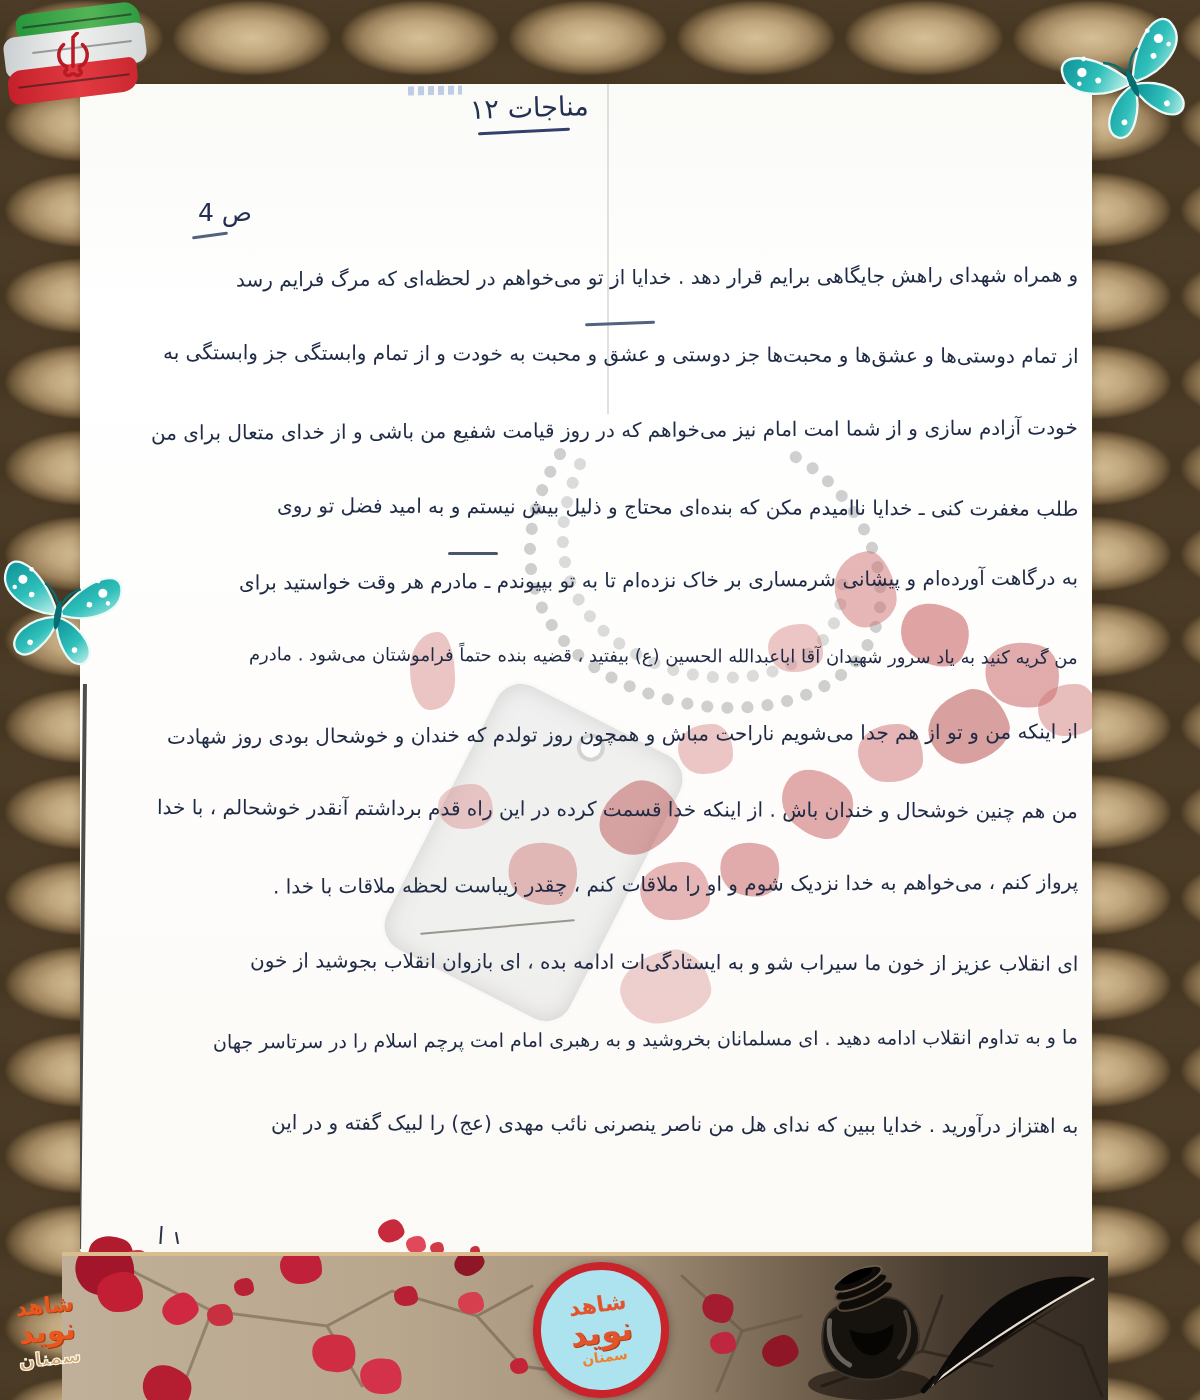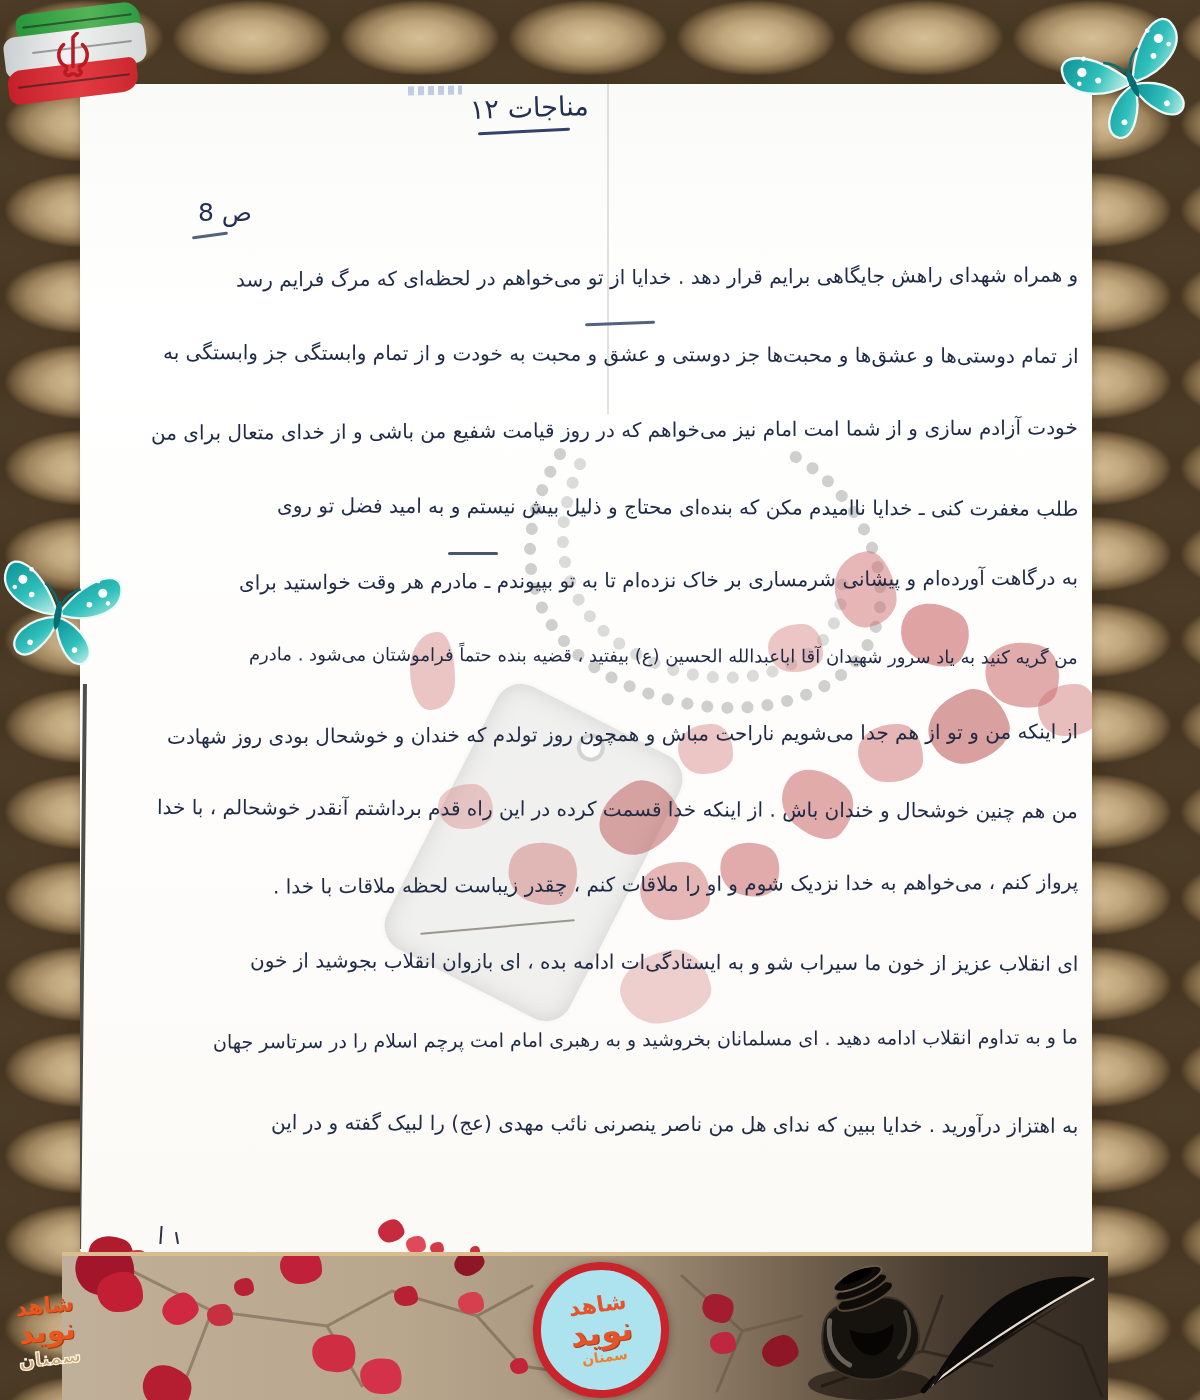--- a/index.html
+++ b/index.html
@@ -127,21 +127,21 @@
       <div class="petal" style="left:40px;top:1166px;width:30px;height:26px;background:#d13a4a"></div>
       <div class="petal" style="left:298px;top:1136px;width:26px;height:22px;background:#c62a3c;transform:rotate(-15deg)"></div>
       <div class="petal" style="left:326px;top:1152px;width:20px;height:17px;background:#e0495a"></div>
       <div class="petal" style="left:350px;top:1158px;width:14px;height:12px;background:#d23a48"></div>
       <div class="petal" style="left:390px;top:1162px;width:10px;height:9px;background:#c92f3e"></div>
     </div>
 
     <div class="txt">
       <div class="heading">مناجات ۱۲</div>
       <div class="uline" style="left:398px;top:46px;width:92px;background:#33406b;transform:rotate(-3deg)"></div>
-      <div class="pagenum">ص 8</div>
+      <div class="pagenum">ص 4</div>
       <div class="uline" style="left:112px;top:150px;width:36px;transform:rotate(-8deg)"></div>
 
       <div class="hl" style="top:181px">و همراه شهدای راهش جایگاهی برایم قرار دهد . خدایا از تو می‌خواهم در لحظه‌ای که مرگ فرایم رسد</div>
       <div class="hl" style="top:258px">از تمام دوستی‌ها و عشق‌ها و محبت‌ها جز دوستی و عشق و محبت به خودت و از تمام وابستگی جز وابستگی به</div>
       <div class="hl" style="top:334px">خودت آزادم سازی و از شما امت امام نیز می‌خواهم که در روز قیامت شفیع من باشی و از خدای متعال برای من</div>
       <div class="hl" style="top:411px">طلب مغفرت کنی ـ خدایا ناامیدم مکن که بنده‌ای محتاج و ذلیل بیش نیستم و به امید فضل تو روی</div>
       <div class="hl" style="top:484px">به درگاهت آورده‌ام و پیشانی شرمساری بر خاک نزده‌ام تا به تو بپیوندم ـ مادرم هر وقت خواستید برای</div>
       <div class="hl" style="top:561px;font-size:18px">من گریه کنید به یاد سرور شهیدان آقا اباعبدالله الحسین (ع) بیفتید ، قضیه بنده حتماً فراموشتان می‌شود . مادرم</div>
       <div class="hl" style="top:638px">از اینکه من و تو از هم جدا می‌شویم ناراحت مباش و همچون روز تولدم که خندان و خوشحال بودی روز شهادت</div>
       <div class="hl" style="top:713px">من هم چنین خوشحال و خندان باش . از اینکه خدا قسمت کرده در این راه قدم برداشتم آنقدر خوشحالم ، با خدا</div>

